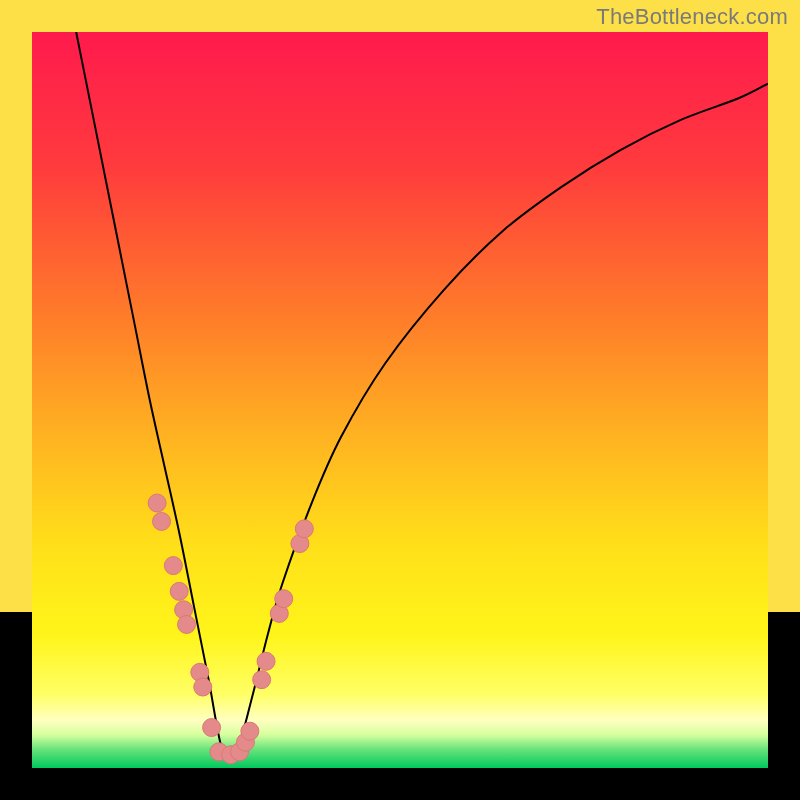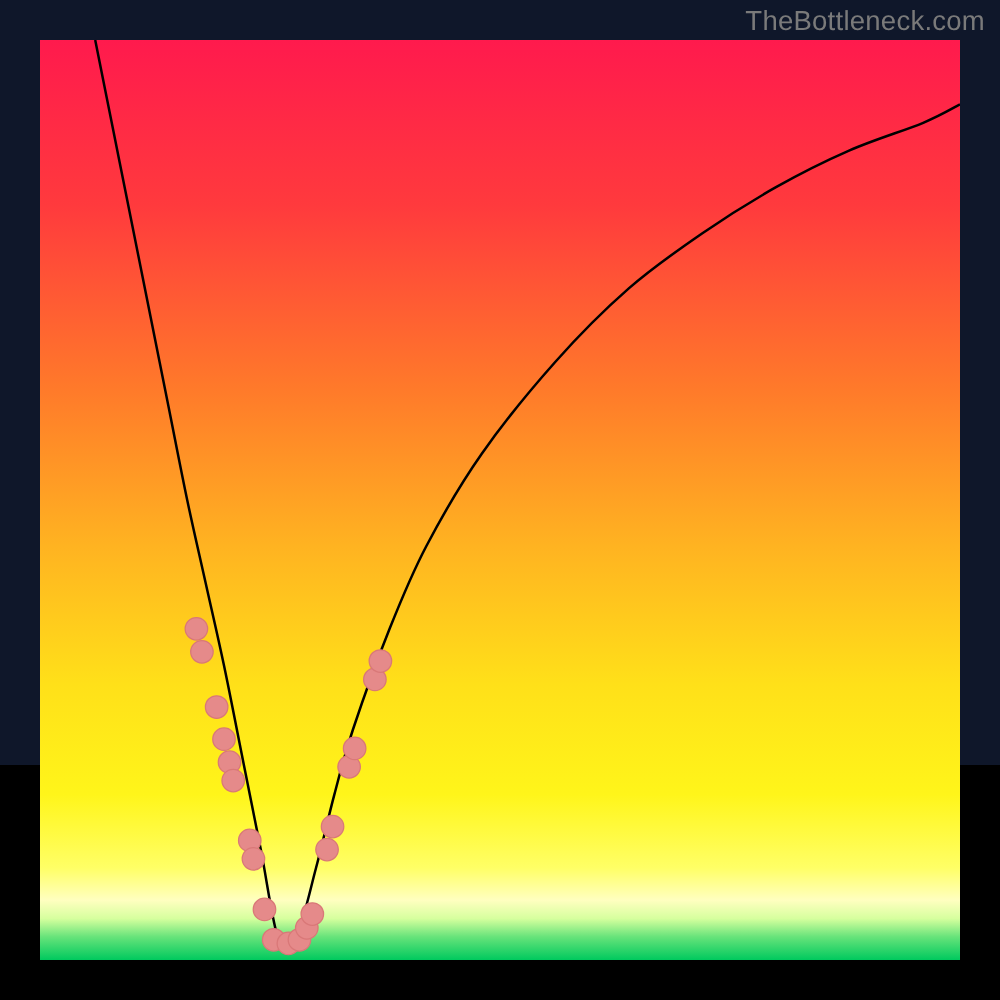--- a/index.html
+++ b/index.html
@@ -10,21 +10,21 @@
     overflow: hidden;
     background: #000;
     font-family: Arial, Helvetica, sans-serif;
   }
   .frame {
     position: absolute;
     left: 0;
     top: 0;
     width: 800px;
     height: 612px;
-    background: #0f172a;
+    background: #fde047;
   }
   .plot {
     position: absolute;
     left: 32px;
     top: 32px;
     width: 736px;
     height: 736px;
     
   }
   .watermark {

